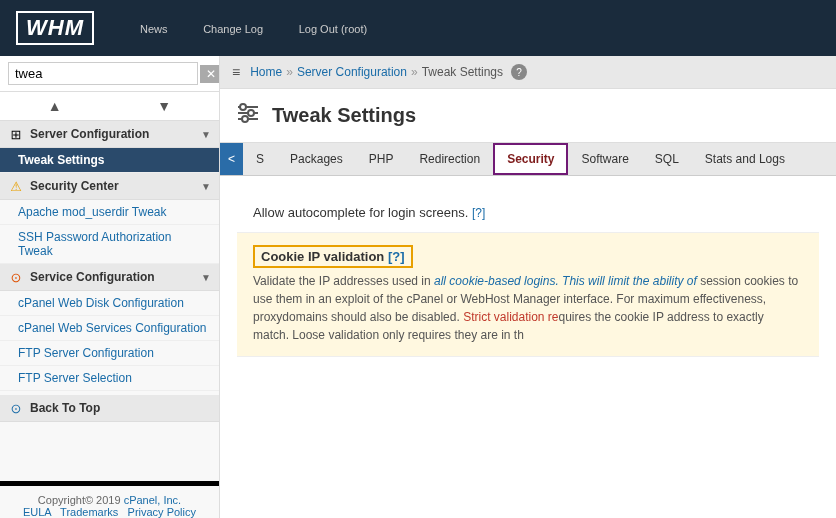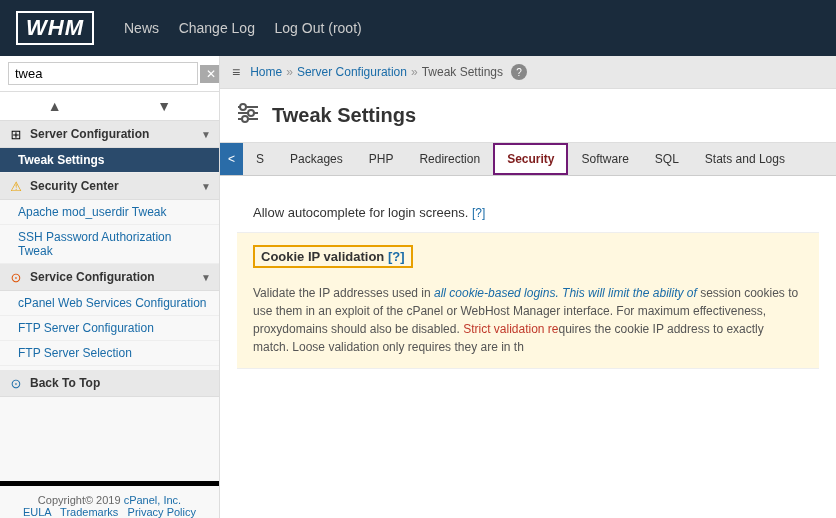--- a/index.html
+++ b/index.html
@@ -21,21 +21,22 @@
       font-style: italic;
       margin-right: 10px;
       border: 2px solid white;
       padding: 2px 8px;
       letter-spacing: 1px;
     }
     .header-nav a {
       color: #ccc;
       text-decoration: none;
       margin-right: 16px;
-      font-size: 14px;
+      font-size: 11px;
+      margin-left: 16px;
     }
 
     
     .layout {
       display: flex;
       height: calc(518px - 48px);
     }
 
     
     .sidebar {
@@ -245,21 +246,21 @@
 
     .content-row.highlighted {
       background: #fff8e0;
     }
     .highlighted-label {
       font-weight: bold;
       color: #333;
       border: 2px solid #e8a000;
       display: inline-block;
       padding: 2px 6px;
-      margin-bottom: 16px;
+      margin-bottom: 4px;
     }
     .highlighted-label .help-link {
       color: #1a6ca8;
       text-decoration: none;
     }
 
     .content-description {
       font-size: 12px;
       color: #555;
       line-height: 1.5;
@@ -323,20 +324,21 @@
       <span class="sidebar-section-arrow">▼</span>
     </div>
     <div class="sidebar-item">Apache mod_userdir Tweak</div>
     <div class="sidebar-item">SSH Password Authorization Tweak</div>
 
     <div class="sidebar-section service">
       <div class="sidebar-section-icon" style="color:#e05000;">⊙</div>
       <span class="sidebar-section-label">Service Configuration</span>
       <span class="sidebar-section-arrow">▼</span>
     </div>
+    <div class="sidebar-item">cPanel Web Disk Configuration</div>
     <div class="sidebar-item">cPanel Web Services Configuration</div>
     <div class="sidebar-item">FTP Server Configuration</div>
     <div class="sidebar-item">FTP Server Selection</div>
 
     <div class="sidebar-section" style="margin-top: 4px;">
       <div class="sidebar-section-icon" style="color:#1a6ca8;">⊙</div>
       <span class="sidebar-section-label">Back To Top</span>
     </div>
 
     <div class="sidebar-footer">

